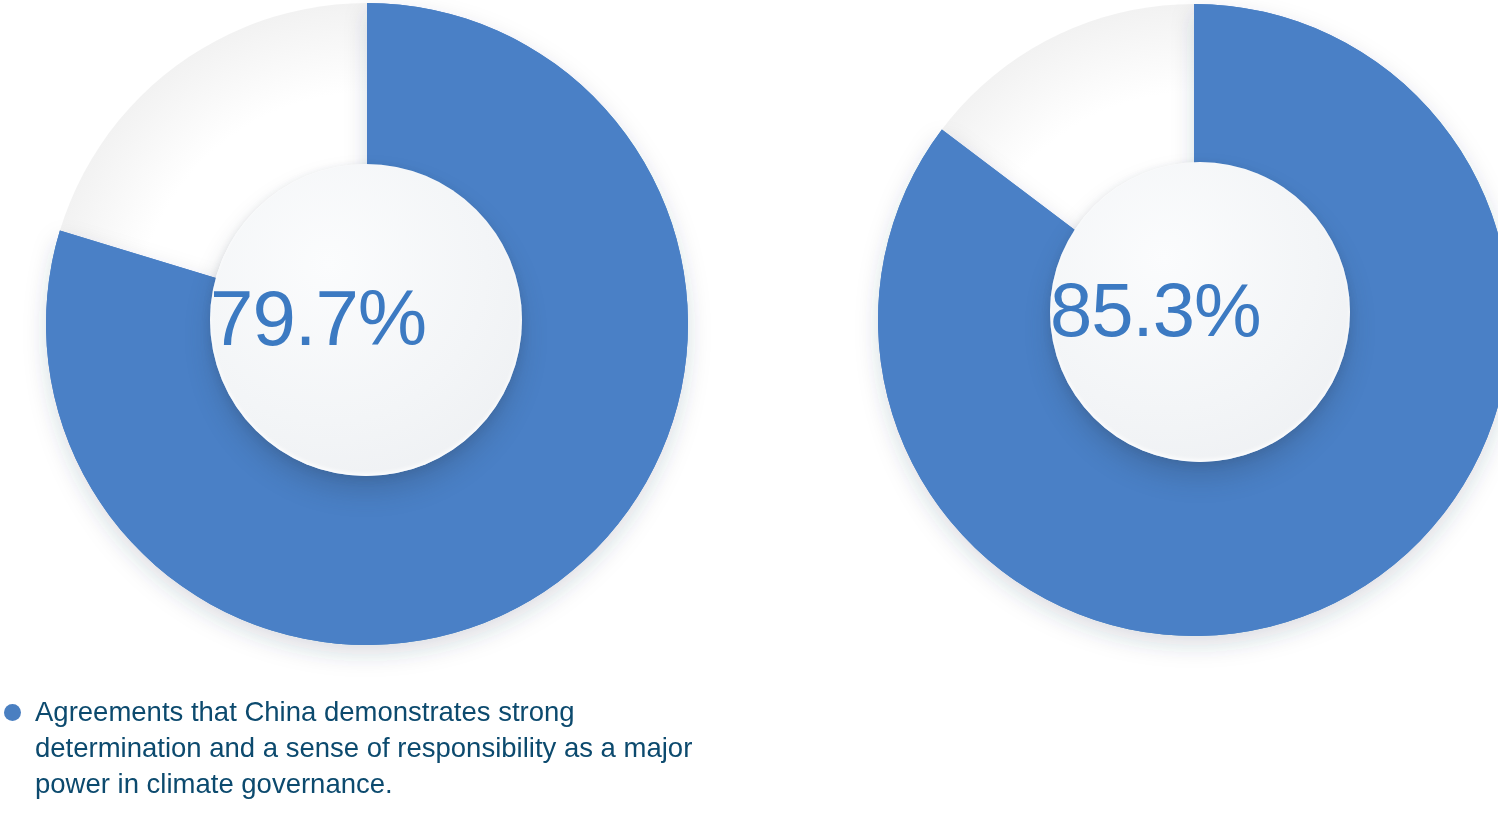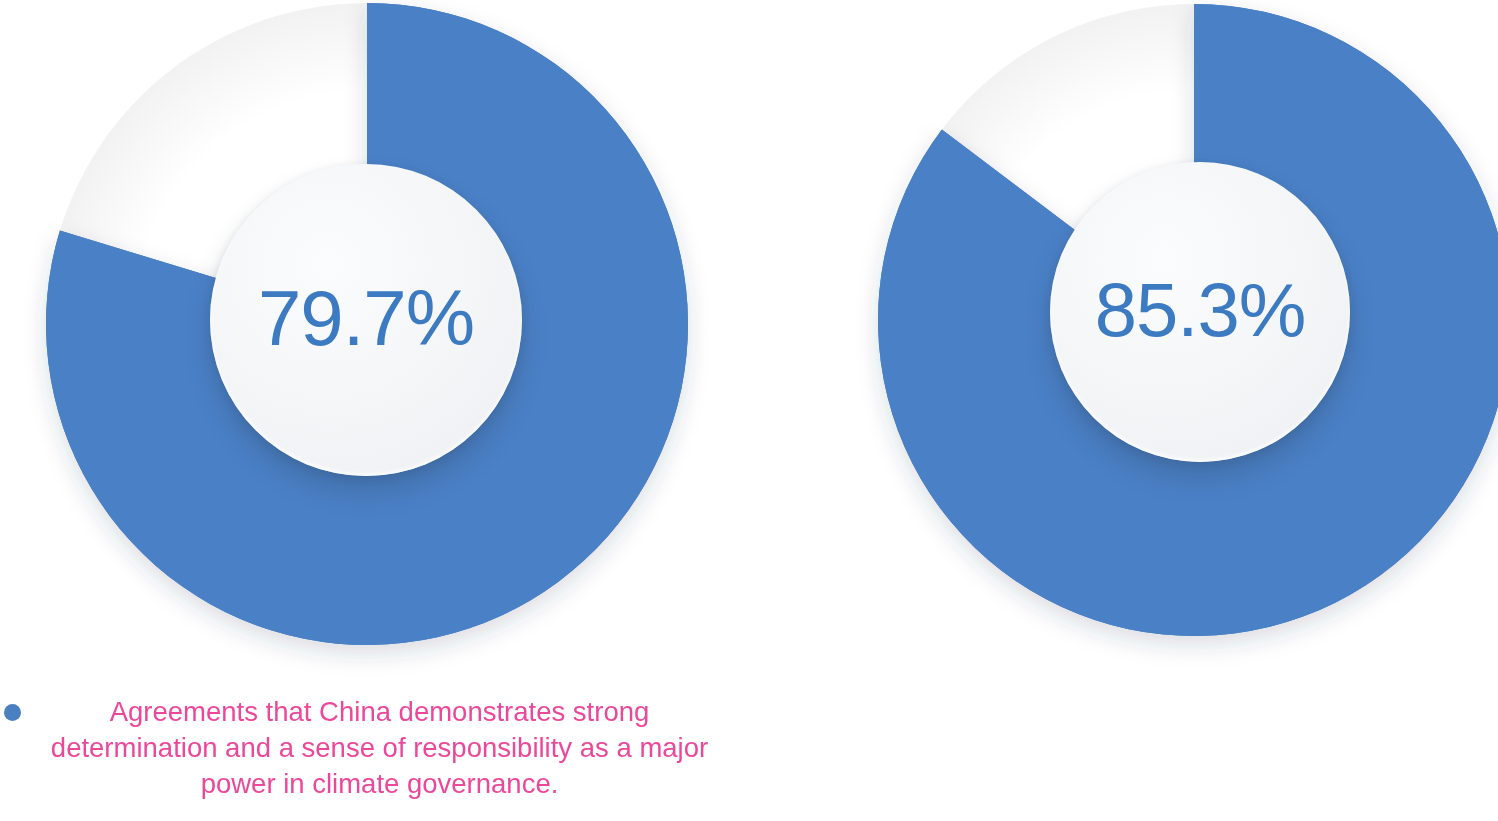--- a/index.html
+++ b/index.html
@@ -49,21 +49,20 @@
   .hub {
     position: absolute;
     border-radius: 50%;
     background: radial-gradient(circle at 38% 32%, #fbfcfd 0%, #f3f5f7 55%, #eceef1 100%);
     box-shadow:
       0 16px 26px rgba(40,55,75,0.22),
       0 3px 8px rgba(40,55,75,0.14),
       inset 0 -2px 4px rgba(255,255,255,0.9);
     display: flex;
     align-items: center;
-    justify-content: center;
   }
   .donut-wrap.left .hub {
     left: 165px; top: 162px;
     width: 312px; height: 312px;
   }
   .donut-wrap.right .hub {
     left: 172px; top: 158px;
     width: 300px; height: 300px;
   }
 
@@ -96,25 +95,25 @@
     flex: 0 0 auto;
     width: 17px;
     height: 17px;
     border-radius: 50%;
     background: #4a7fc1;
     margin-top: 10px;
   }
 
   .legend-text {
     flex: 1 1 auto;
-    text-align: center;
+    text-align: left;
     font-family: "Liberation Sans", sans-serif;
     font-size: 27.5px;
     line-height: 1.30;
-    color: #ec4899;
+    color: #0c4a6e;
     padding: 0 10px 0 14px;
     font-weight: 400;
   }
 </style>
 </head>
 <body>
 
 <div class="panels">
 
   <div class="panel panel-left">

